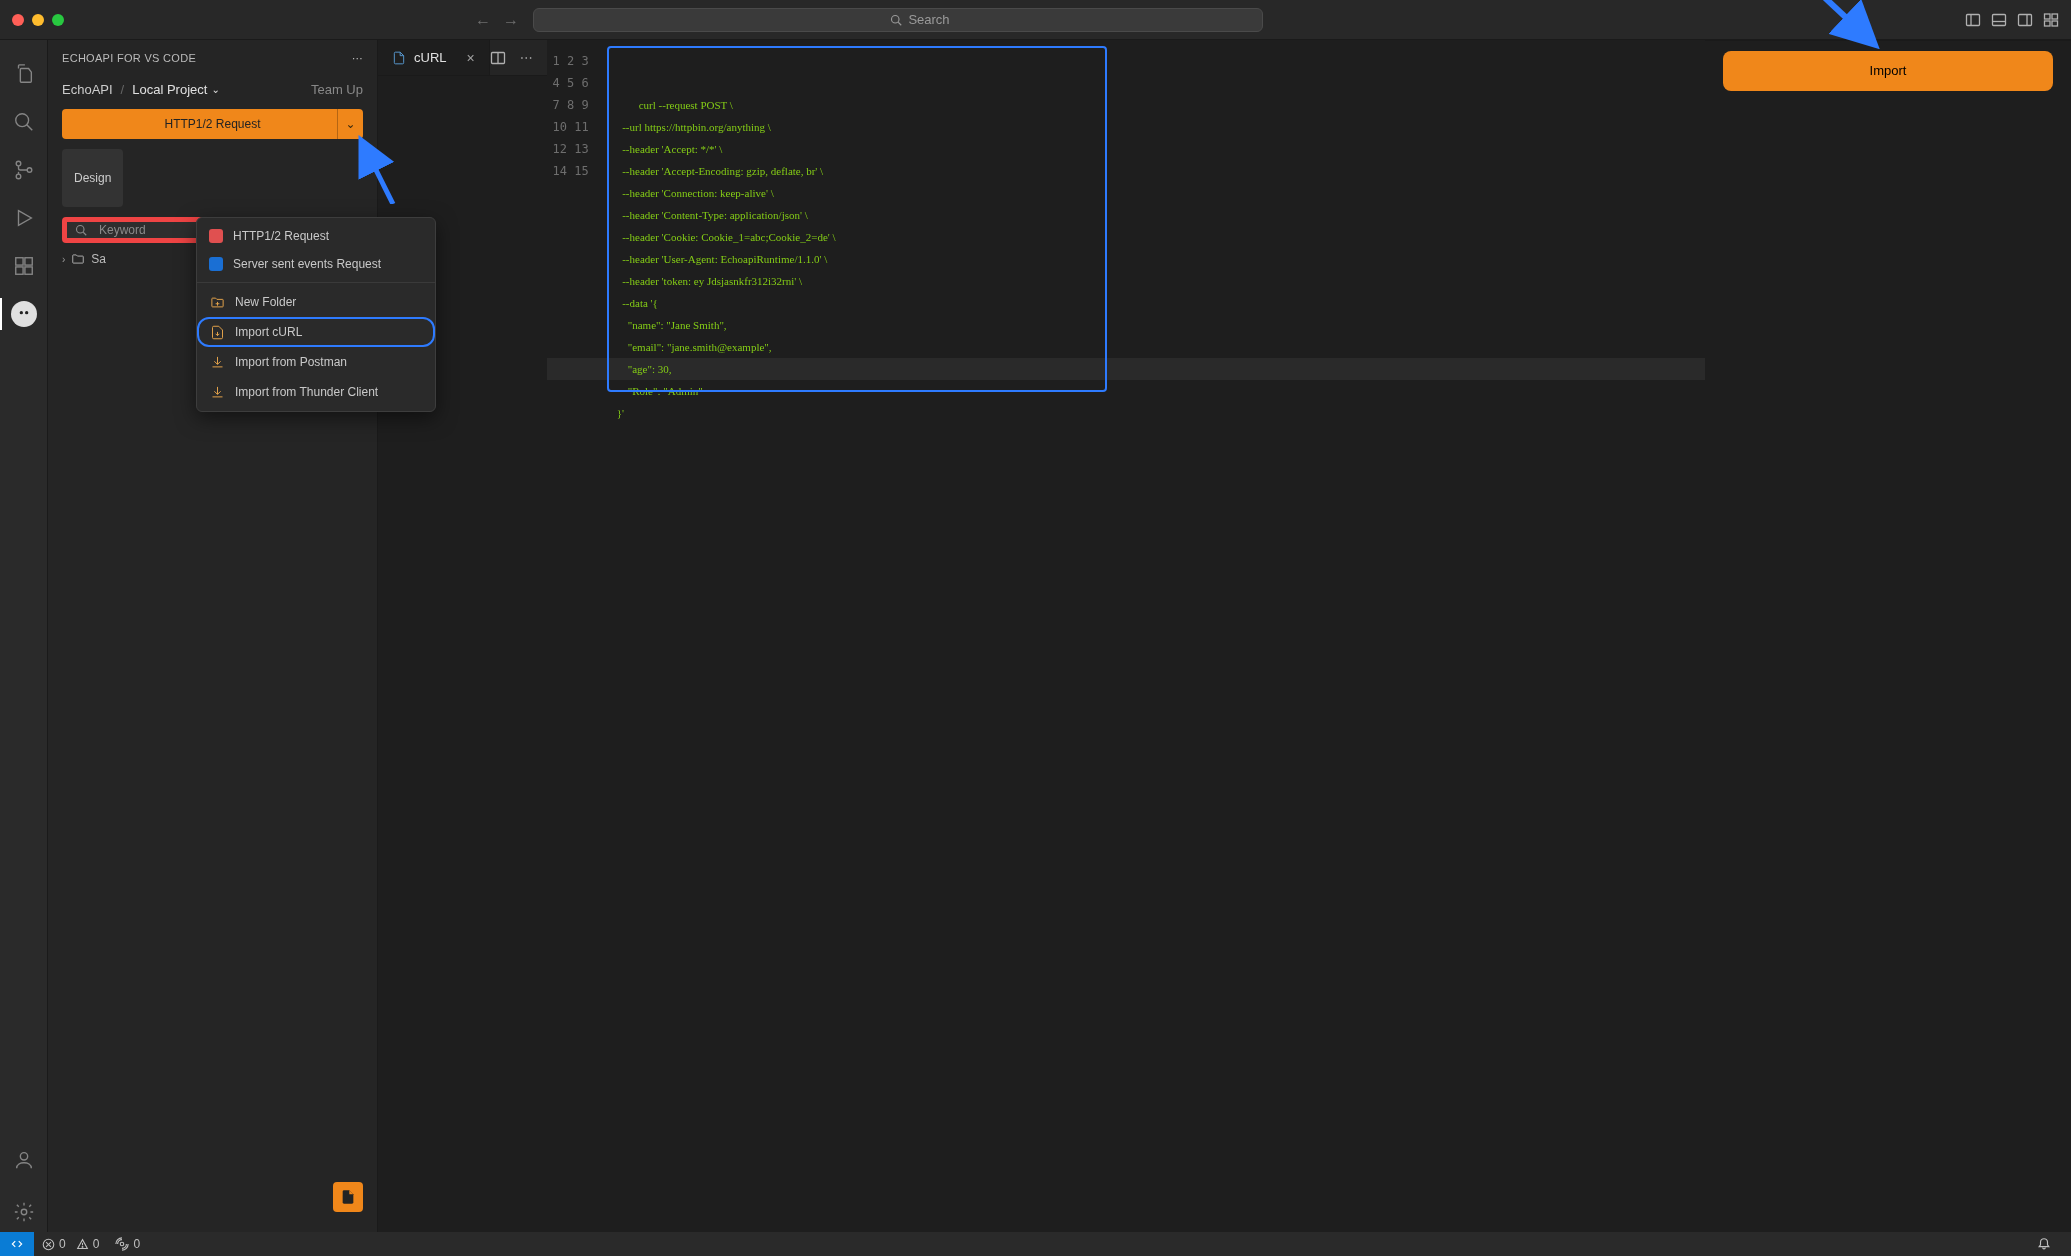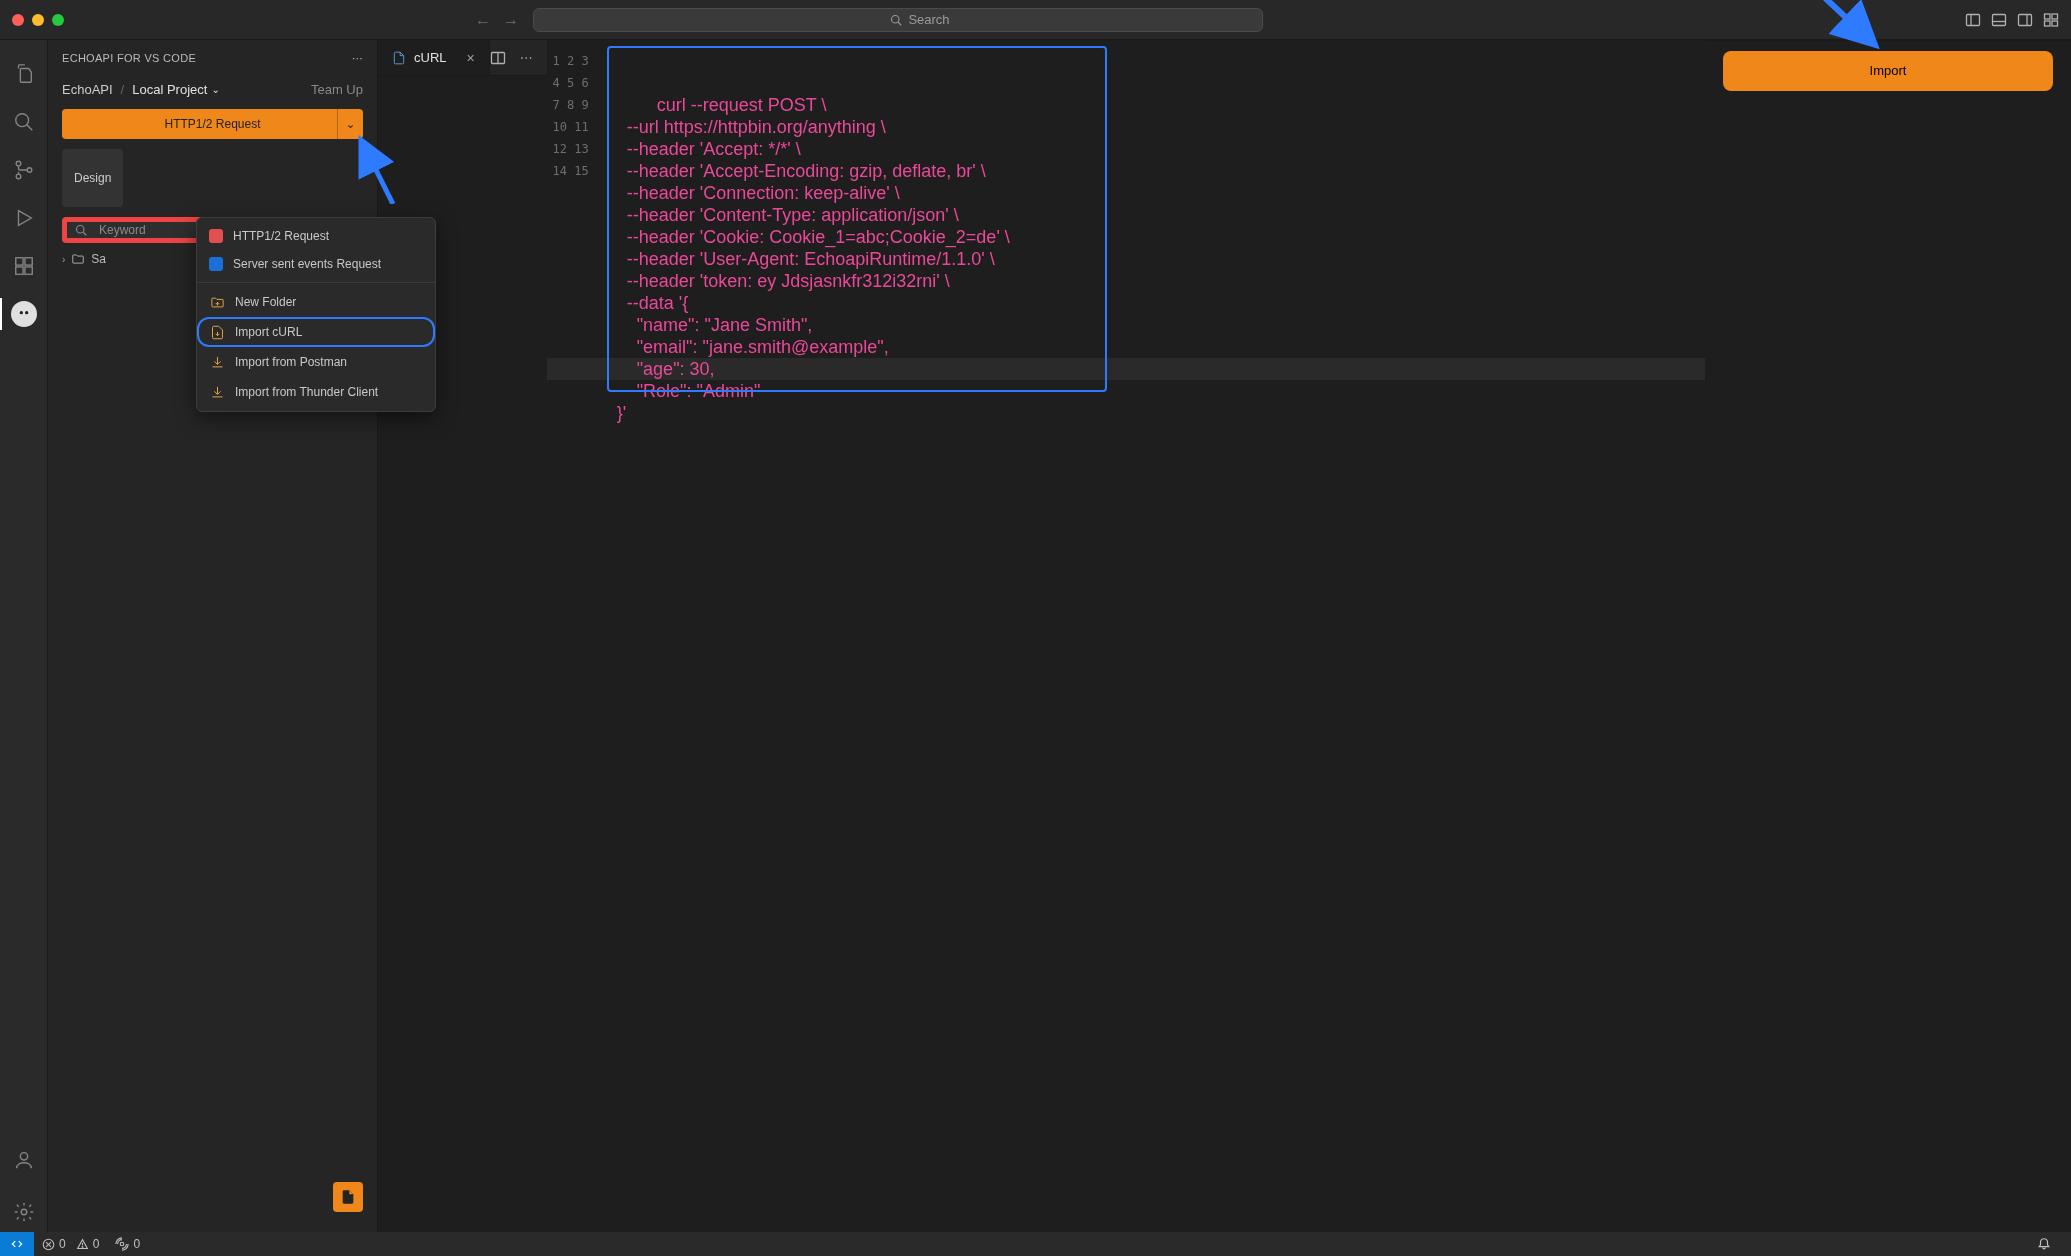--- a/index.html
+++ b/index.html
@@ -158,22 +158,22 @@
     
     .code-wrap { flex: 1; position: relative; display: flex; overflow: hidden; }
     .gutter {
       width: 58px; text-align: right; padding: 10px 16px 0 0;
       color: #6e6e6e; font-family: "SF Mono", Menlo, Consolas, monospace;
       font-size: 12px; line-height: 22px; background: #1e1e1e;
       user-select: none;
     }
     .code {
       flex: 1; padding: 10px 0 0 12px;
-      font-family: Liberation Sans, sans-serif;
-      font-size: 18px; line-height: 22px; white-space: pre; color: #ec4899;
+      font-family: Liberation Serif, serif;
+      font-size: 11px; line-height: 22px; white-space: pre; color: #84cc16;
     }
     .code-highlight-box {
       position: absolute; top: 6px; left: 2px; width: 500px; height: 346px;
       border: 2px solid #2e7bff; border-radius: 4px; pointer-events: none;
     }
     .current-line-bg {
       position: absolute; left: 0; right: 0; top: calc(10px + 14 * 22px); height: 22px;
       background: #2a2a2a; z-index: 0;
     }
 

